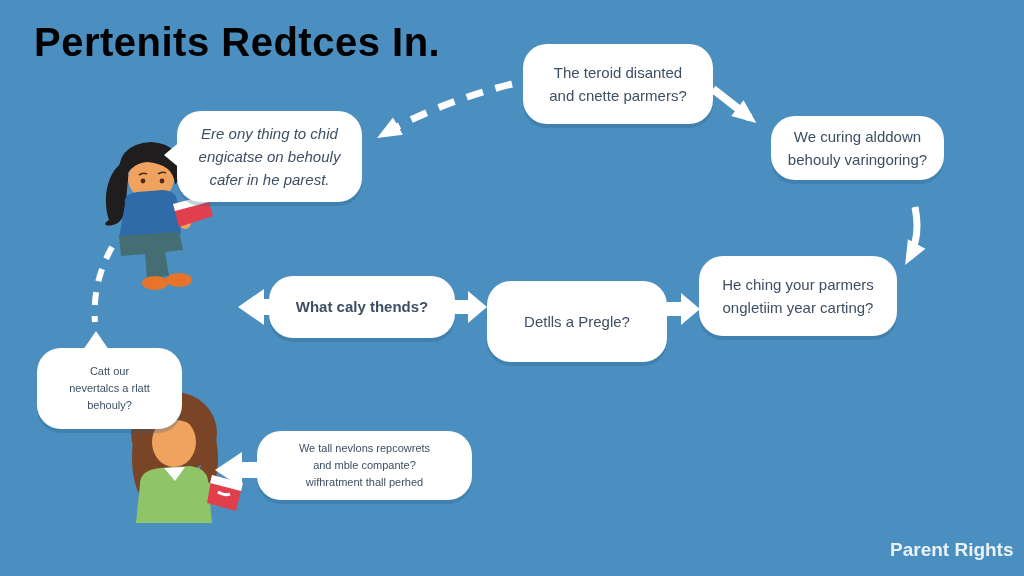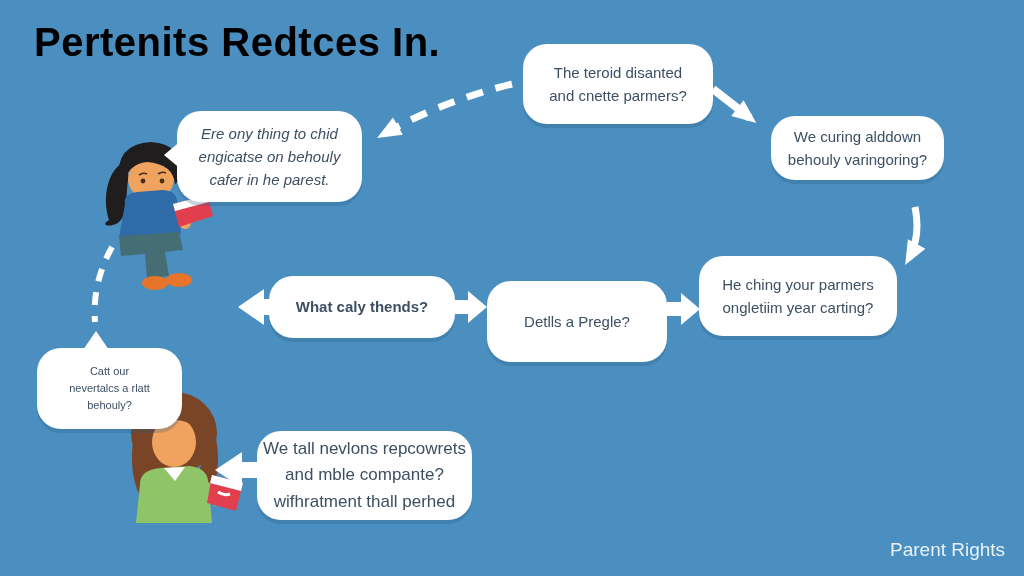--- a/index.html
+++ b/index.html
@@ -20,28 +20,28 @@
     box-shadow:0 4px 0 rgba(42,92,132,.28);
   }
   .bubble .ln{white-space:nowrap;}
   .b-top-center{left:523px;top:44px;width:190px;height:80px;}
   .b-top-right{left:771px;top:116px;width:173px;height:64px;}
   .b-left{left:177px;top:111px;width:185px;height:91px;font-style:italic;}
   .b-mid-left{left:269px;top:276px;width:186px;height:62px;font-weight:bold;}
   .b-mid-center{left:487px;top:281px;width:180px;height:81px;}
   .b-mid-right{left:699px;top:256px;width:198px;height:80px;}
   .b-bottom-left{left:37px;top:348px;width:145px;height:81px;font-size:11px;}
-  .b-bottom-center{left:257px;top:431px;width:215px;height:89px;font-size:17px;}
+  .b-bottom-center{left:257px;top:431px;width:215px;height:69px;font-size:11px;}
   .overlay{position:absolute;left:0;top:0;pointer-events:none;}
   .character{position:absolute;}
   .char-1{left:85px;top:132px;width:130px;height:160px;}
   .char-2{left:112px;top:388px;width:150px;height:135px;}
   .footer{
     position:absolute;left:890px;top:539px;
-    font-size:19px;color:#e9f2f9;font-weight:400;
+    font-size:19px;color:#e9f2f9;font-weight:700;
   }
 </style>
 </head>
 <body>
 
 <div id="canvas">
 
   <div class="title">Pertenits Redtces In.</div>
 
   <div class="character char-1">

